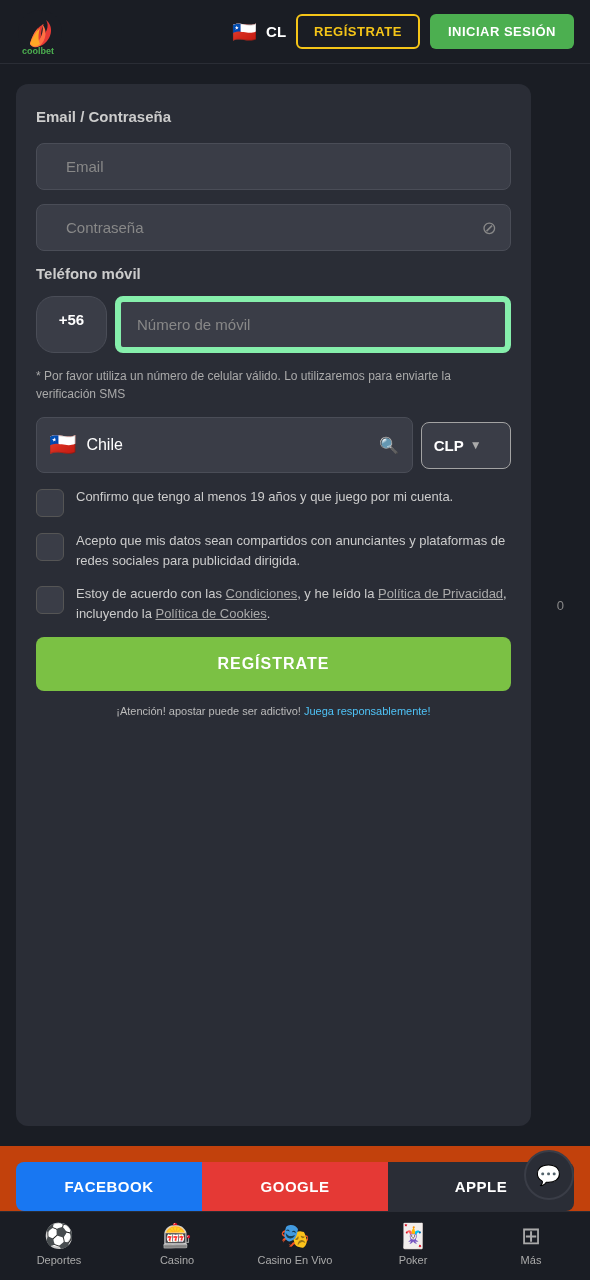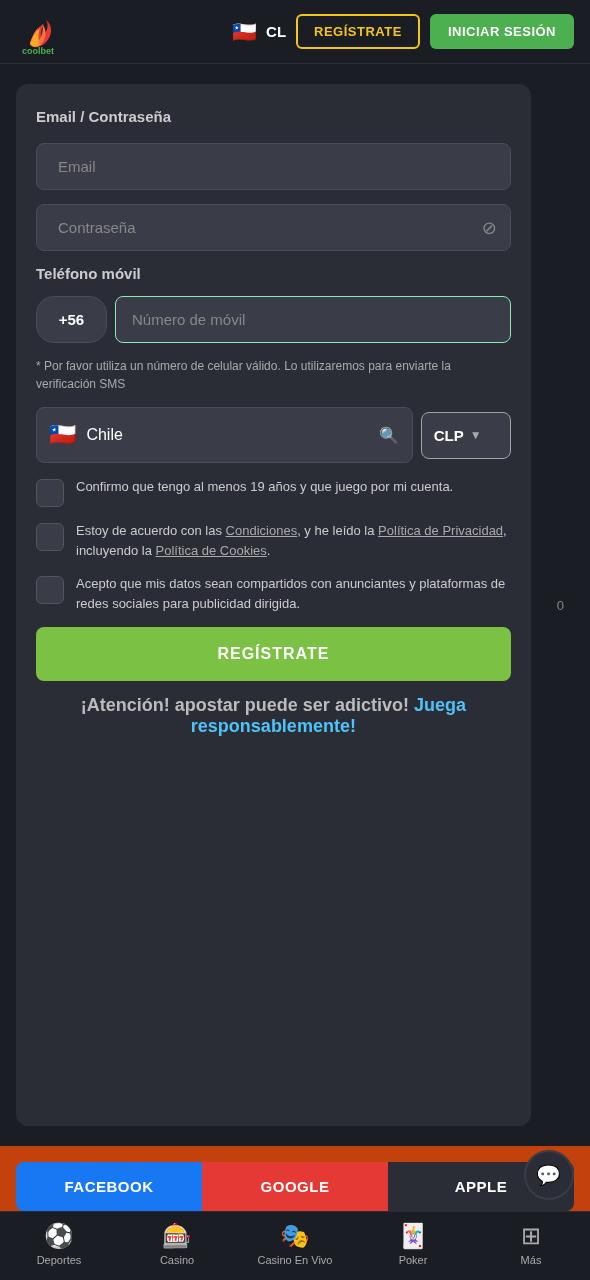--- a/index.html
+++ b/index.html
@@ -101,21 +101,21 @@
       font-weight: bold;
       color: #ccc;
       margin-bottom: 4px;
     }
 
     .input-field {
       width: 100%;
       background-color: #3a3d47;
       border: 1px solid #4a4d57;
       border-radius: 8px;
-      padding: 14px 21px;
+      padding: 14px 29px;
       font-size: 15px;
       color: #888;
       outline: none;
     }
     .input-field::placeholder { color: #888; }
 
     .password-wrapper {
       position: relative;
       display: flex;
       align-items: center;
@@ -147,21 +147,21 @@
       padding: 14px 12px;
       font-size: 15px;
       color: #fff;
       width: 71px;
       text-align: center;
       font-weight: bold;
     }
     .phone-number-input {
       flex: 1;
       background-color: #3a3d47;
-      border: 1px solid #86efac;
+      border: 6px solid #86efac;
       border-radius: 8px;
       padding: 14px 16px;
       font-size: 15px;
       color: #888;
       outline: none;
     }
     .phone-number-input::placeholder { color: #888; }
 
     .phone-note {
       font-size: 12px;
@@ -261,23 +261,22 @@
       font-size: 16px;
       font-weight: bold;
       cursor: pointer;
       letter-spacing: 1px;
       text-transform: uppercase;
     }
 
     
     .warning-text {
       text-align: center;
-      font-size: 18px;
+      font-size: 11px;
       color: #bbb;
-      font-weight: bold;
     }
     .warning-link {
       color: #4fc3f7;
       text-decoration: none;
     }
 
     
     .divider-row {
       display: flex;
       align-items: center;
@@ -441,27 +440,27 @@
       </div>
     </div>
 
     <div class="checkbox-group">
       <div class="checkbox-item">
         <div class="checkbox-box"></div>
         <span class="checkbox-text">Confirmo que tengo al menos 19 años y que juego por mi cuenta.</span>
       </div>
       <div class="checkbox-item">
         <div class="checkbox-box"></div>
+        <span class="checkbox-text">Acepto que mis datos sean compartidos con anunciantes y plataformas de redes sociales para publicidad dirigida.</span>
+      </div>
+      <div class="checkbox-item">
+        <div class="checkbox-box"></div>
         <span class="checkbox-text">
           Estoy de acuerdo con las <span class="checkbox-link">Condiciones</span>, y he leído la <span class="checkbox-link">Política de Privacidad</span>, incluyendo la <span class="checkbox-link">Política de Cookies</span>.
         </span>
-      </div>
-      <div class="checkbox-item">
-        <div class="checkbox-box"></div>
-        <span class="checkbox-text">Acepto que mis datos sean compartidos con anunciantes y plataformas de redes sociales para publicidad dirigida.</span>
       </div>
     </div>
 
     <button class="btn-register-main">REGÍSTRATE</button>
 
     <div class="warning-text">
       <span>¡Atención! apostar puede ser adictivo! </span><a class="warning-link" href="#">Juega responsablemente!</a>
     </div>
   </div>
 

